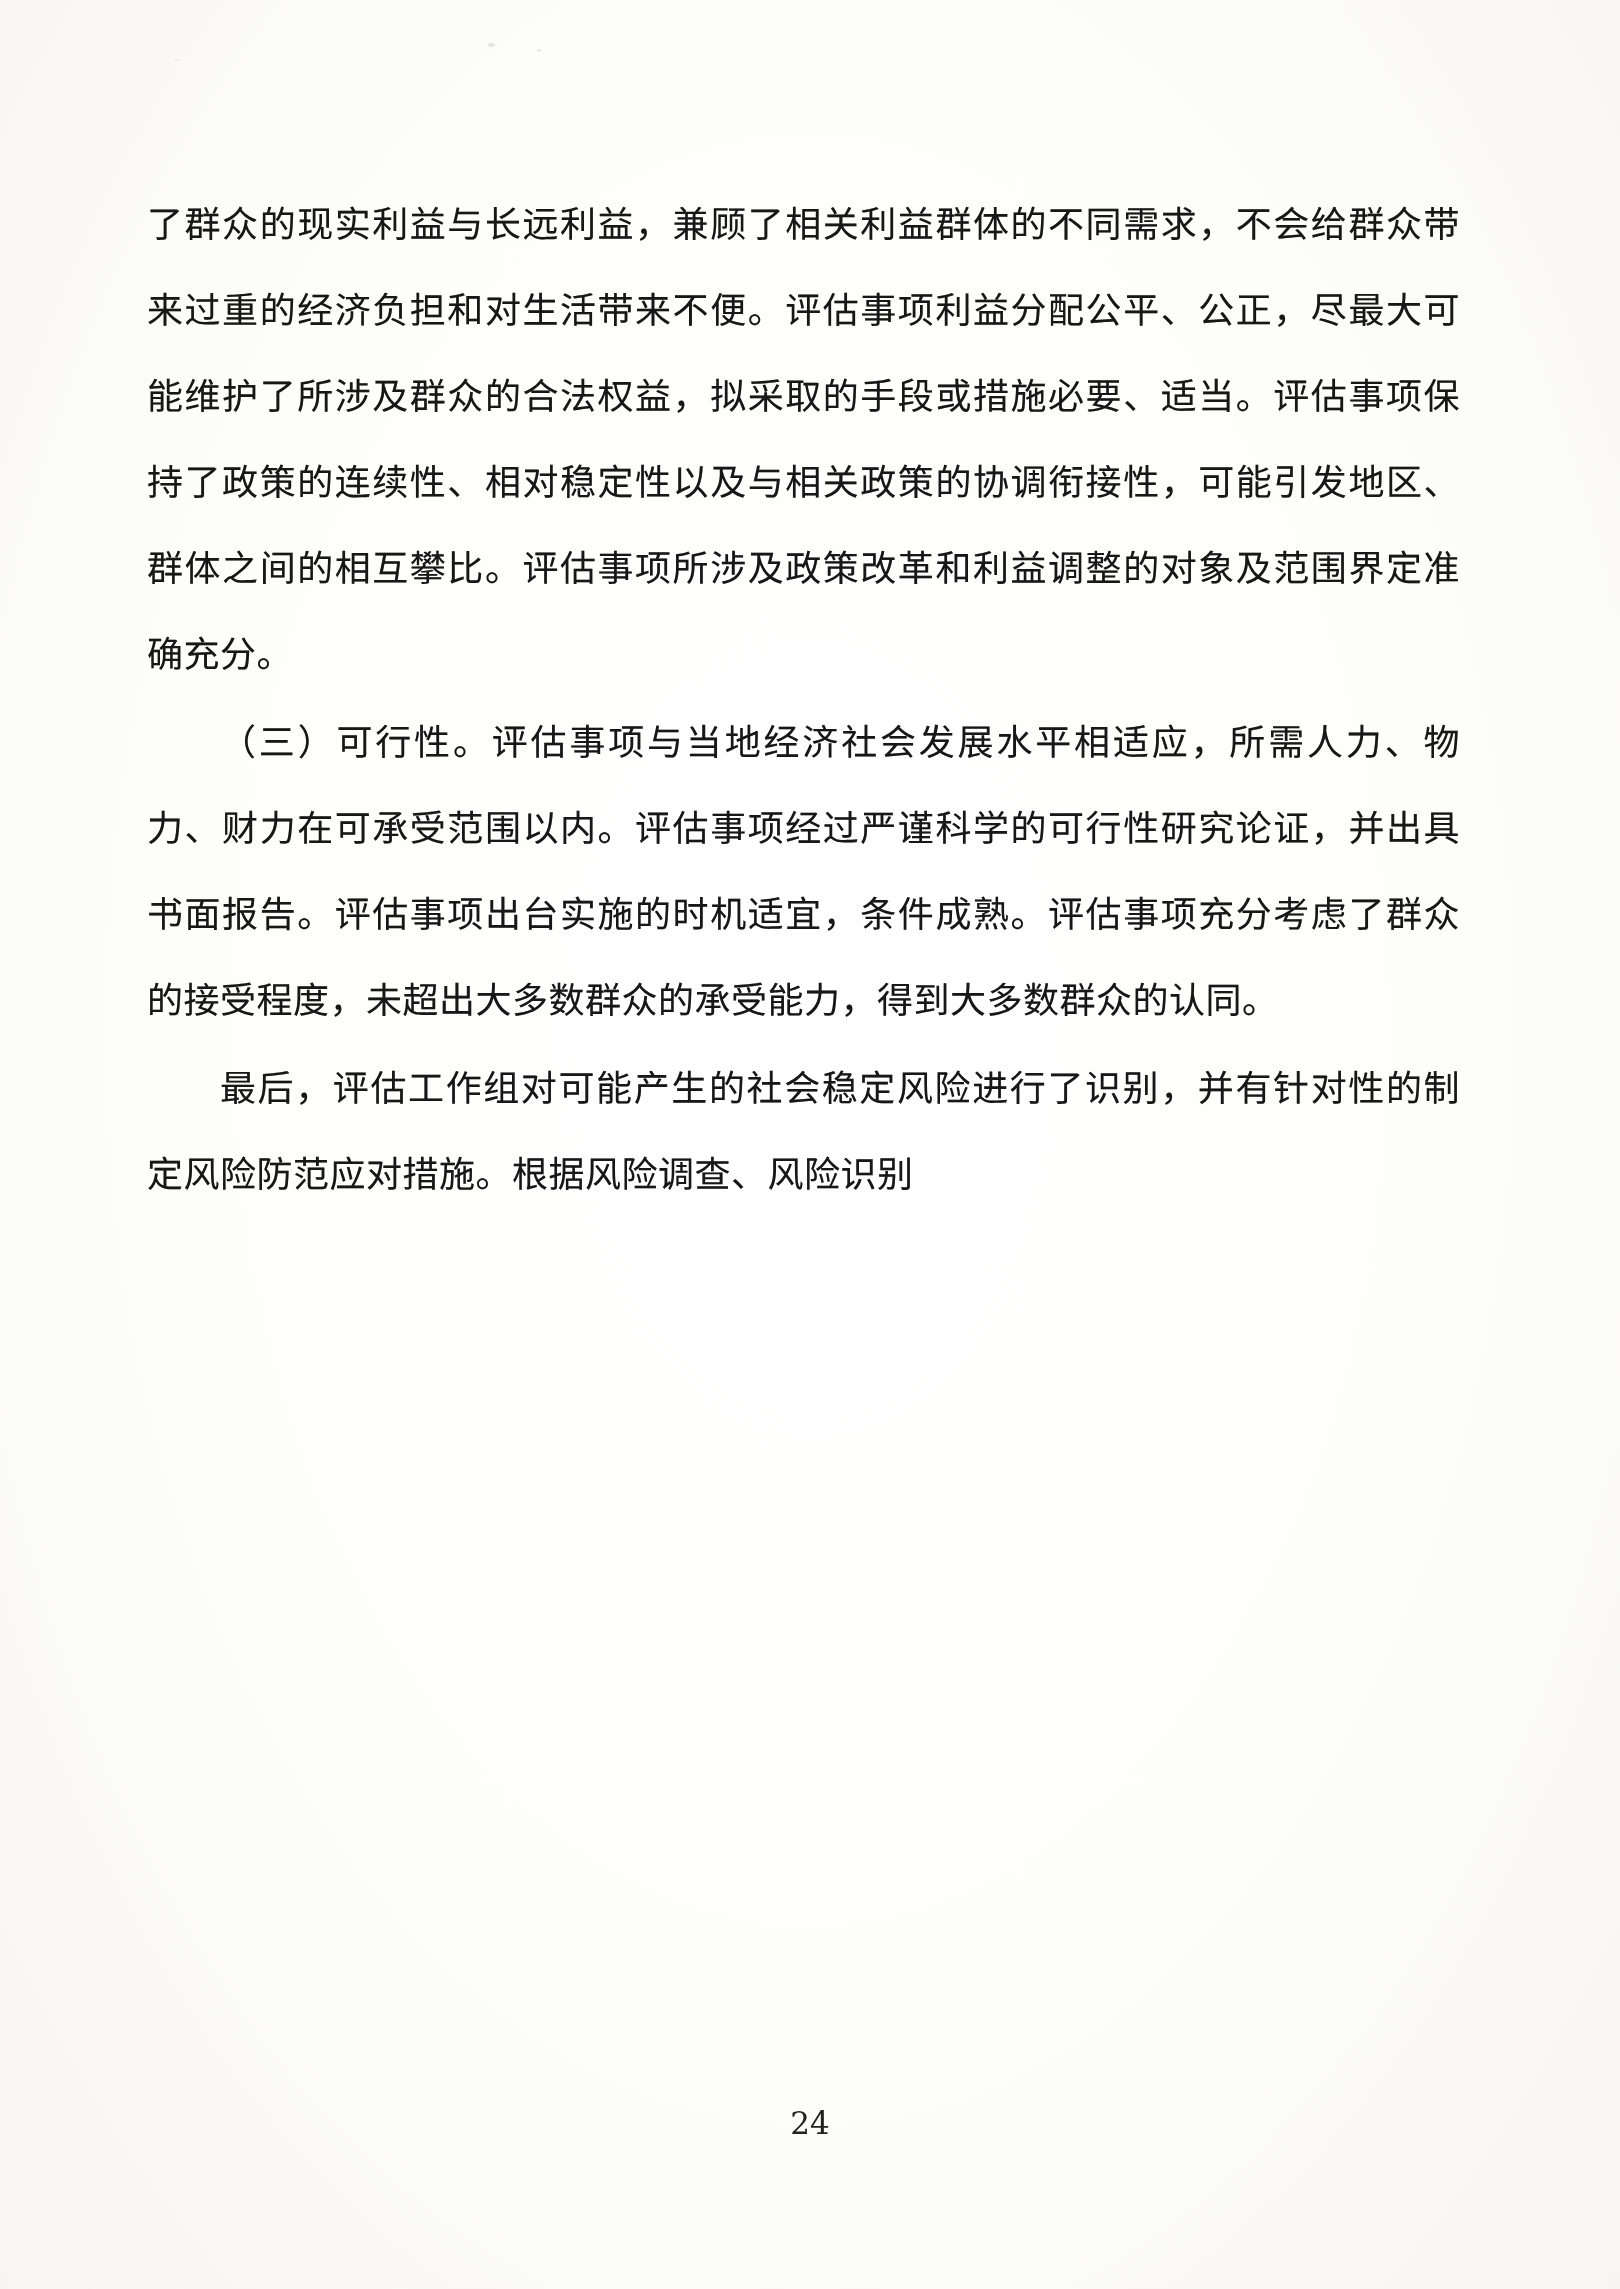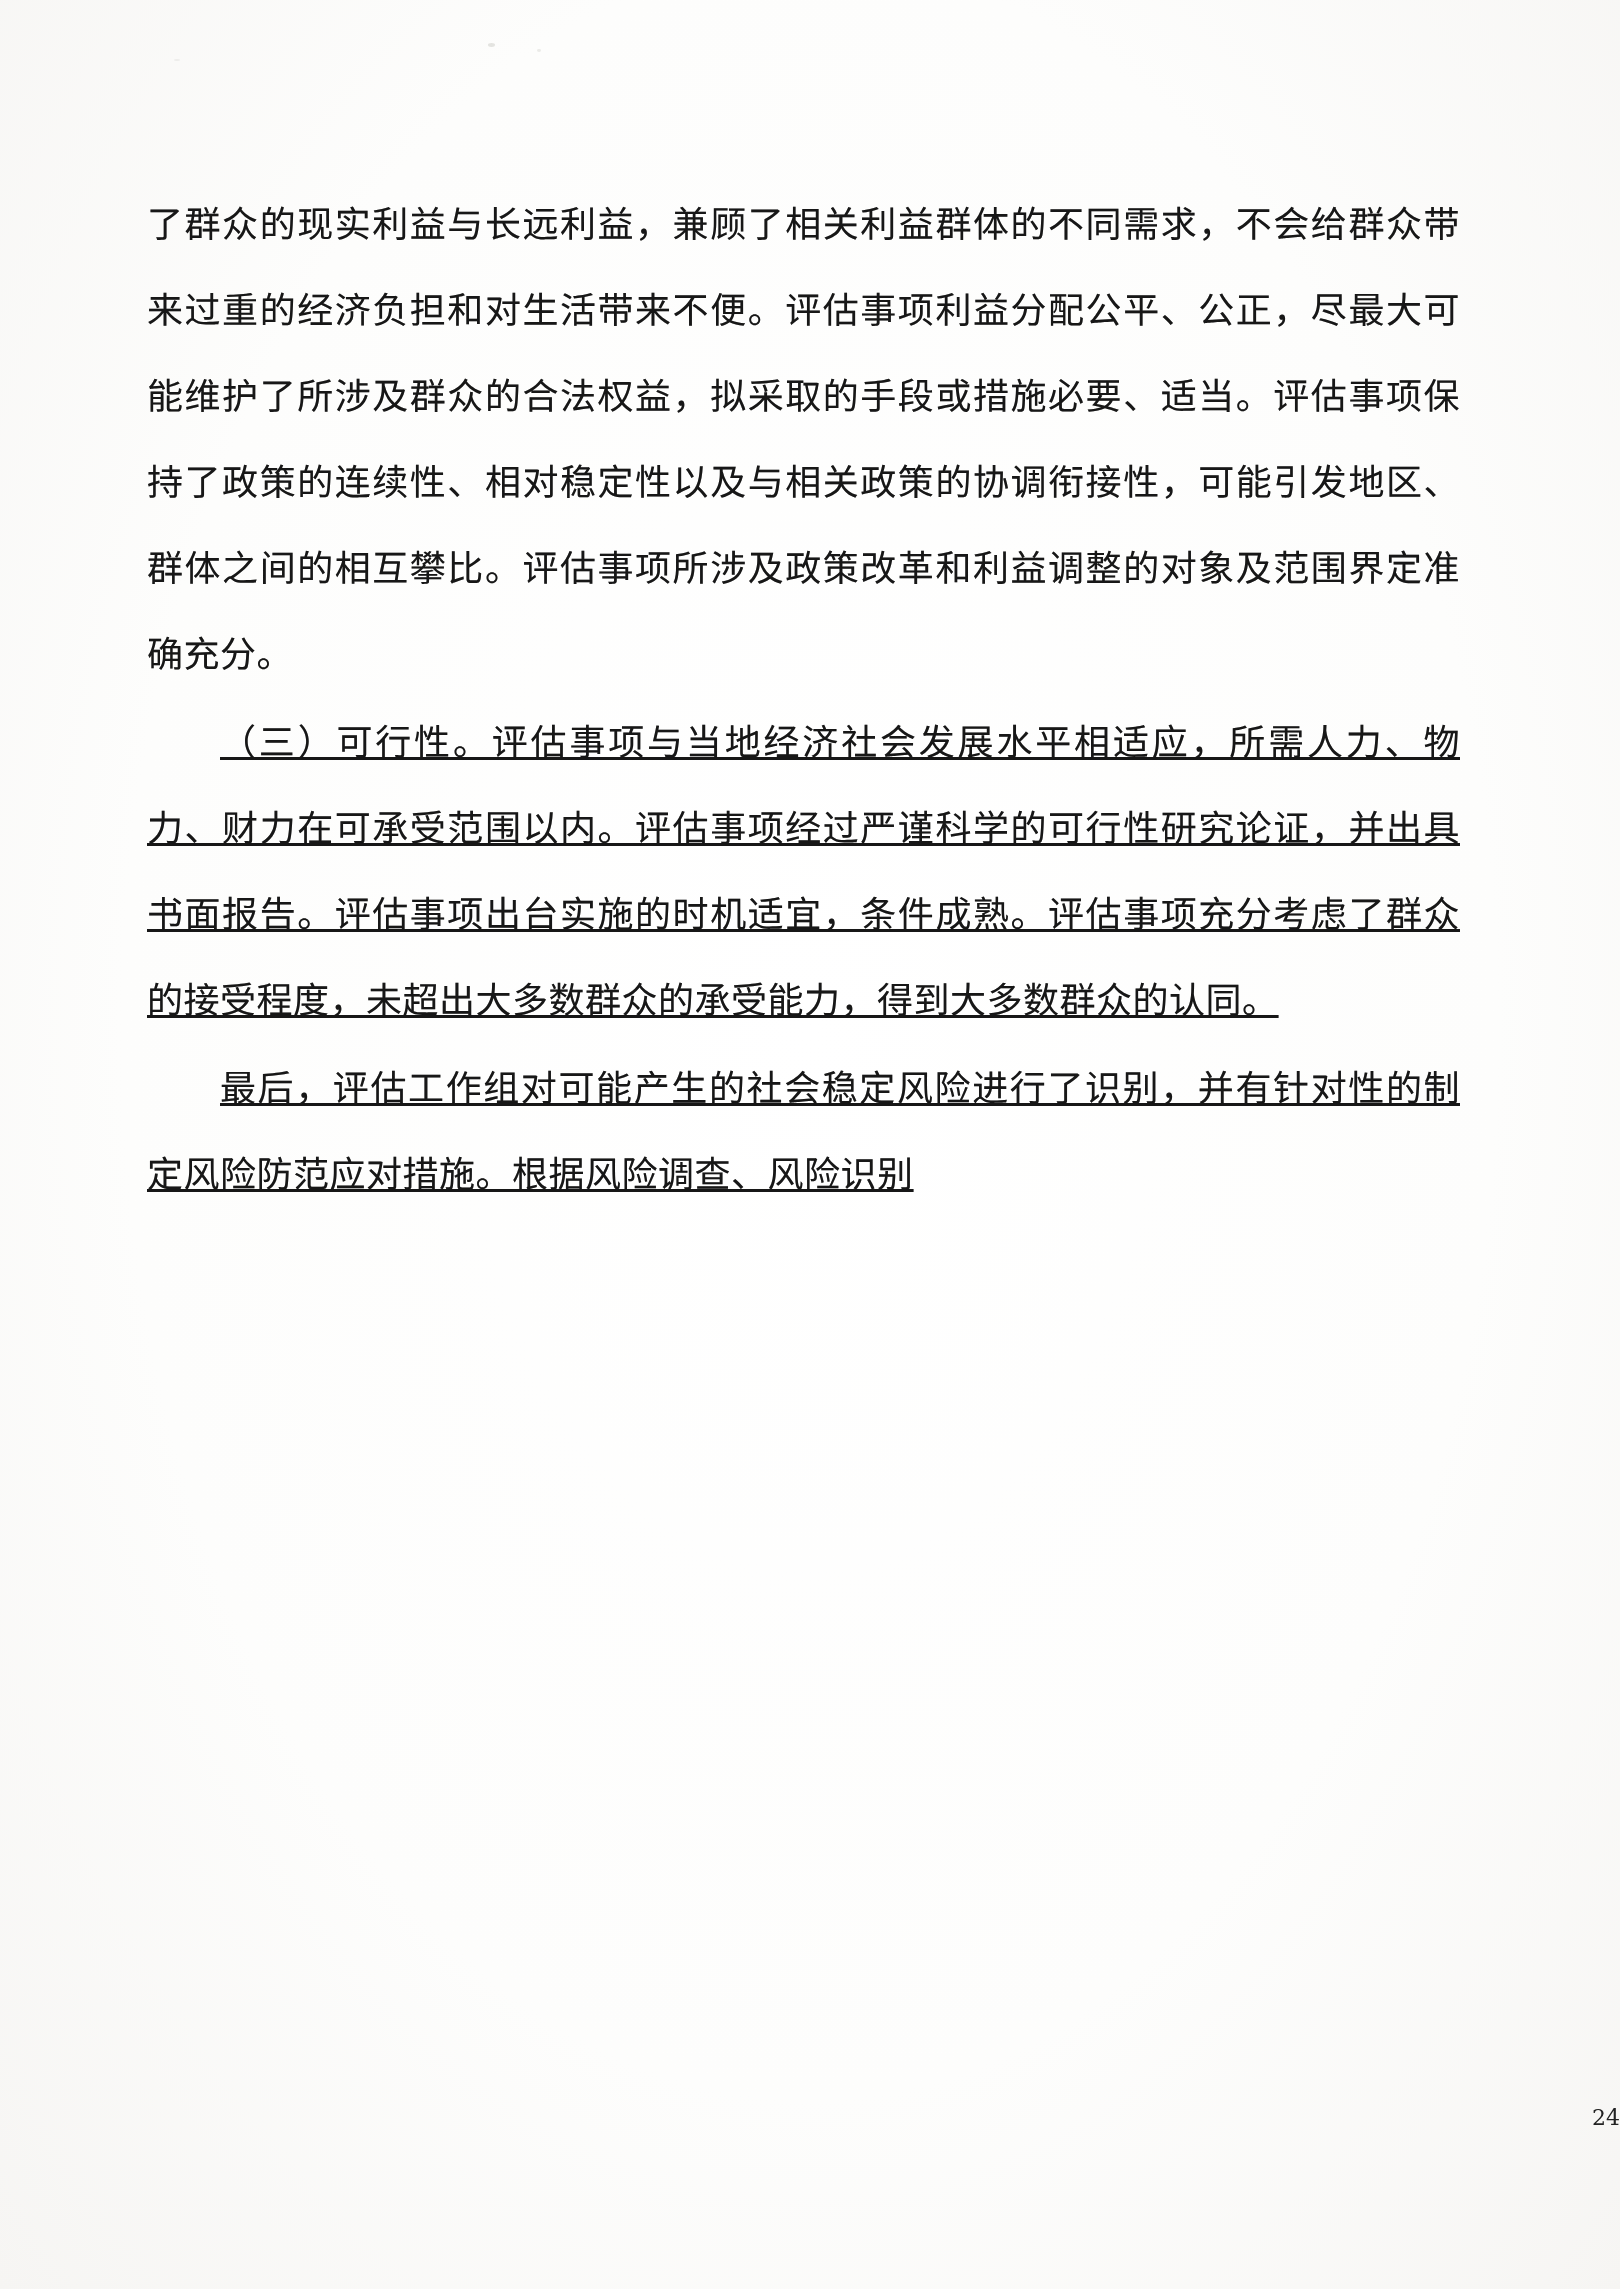--- a/index.html
+++ b/index.html
@@ -48,34 +48,33 @@
     letter-spacing: 0.5px;
     text-align: justify;
     text-justify: inter-character;
     color: #171717;
     font-family: "DejaVu Serif", "Liberation Serif", serif;
     text-shadow: 0 0 0.6px rgba(0,0,0,0.35);
   }
 
   p.para + p.para {
     margin-top: 2px;
-    text-decoration: underline;
   }
 
   .indent {
     text-indent: 73px;
   }
 
   .page-number {
     position: absolute;
     left: 0;
     right: 0;
     top: 2105px;
-    text-align: right;
-    font-size: 22px;
+    text-align: center;
+    font-size: 31px;
     color: #222;
     font-family: "DejaVu Serif", "Liberation Serif", serif;
   }
 </style>
 </head>
 <body>
 
 <div class="page">
 
   <span class="scan-speck speck-a"></span>

